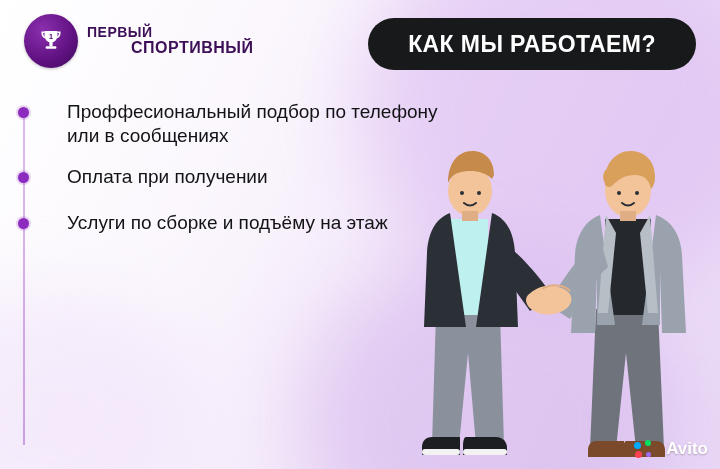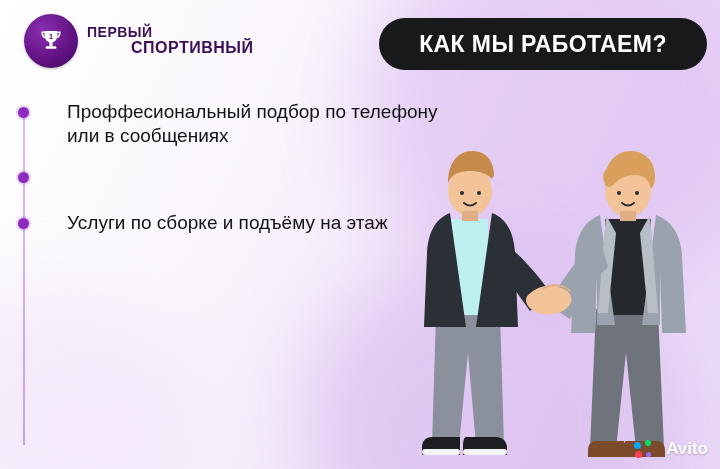--- a/index.html
+++ b/index.html
@@ -55,21 +55,21 @@
     color: #3d0f57;
     font-weight: bold;
     letter-spacing: 0.5px;
   }
   .logo-line1 { font-size: 14px; }
   .logo-line2 { font-size: 16px; margin-left: 44px; }
 
   
   .heading {
     position: absolute;
-    left: 379px;
+    left: 368px;
     top: 18px;
     width: 328px;
     height: 52px;
     background: #18191b;
     border-radius: 26px;
     display: flex;
     align-items: center;
     justify-content: center;
   }
   .heading-text {
@@ -190,20 +190,21 @@
   </div>
 
   <div class="bullet-line"></div>
   <div class="bullets">
     <div class="bullet-row">
       <span class="bullet-dot"></span>
       <span class="bullet-text">Проффесиональный подбор по телефону или в сообщениях</span>
     </div>
     <div class="bullet-row">
       <span class="bullet-dot"></span>
+      <span class="bullet-text">Оплата при получении</span>
     </div>
     <div class="bullet-row">
       <span class="bullet-dot"></span>
       <span class="bullet-text">Услуги по сборке и подъёму на этаж</span>
     </div>
   </div>
 
   <div class="illustration">
     <svg width="320" height="370" viewBox="0 0 320 370" aria-hidden="true">
 

